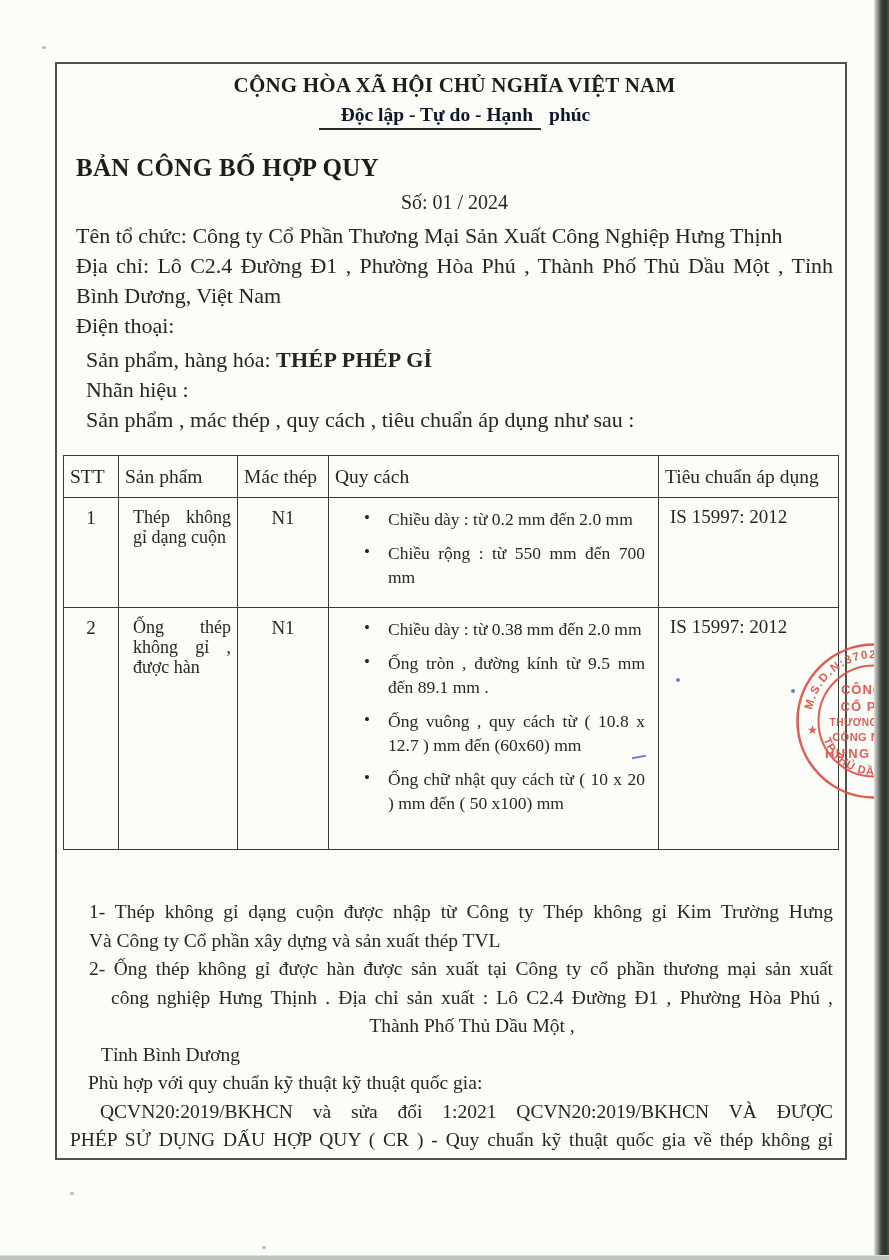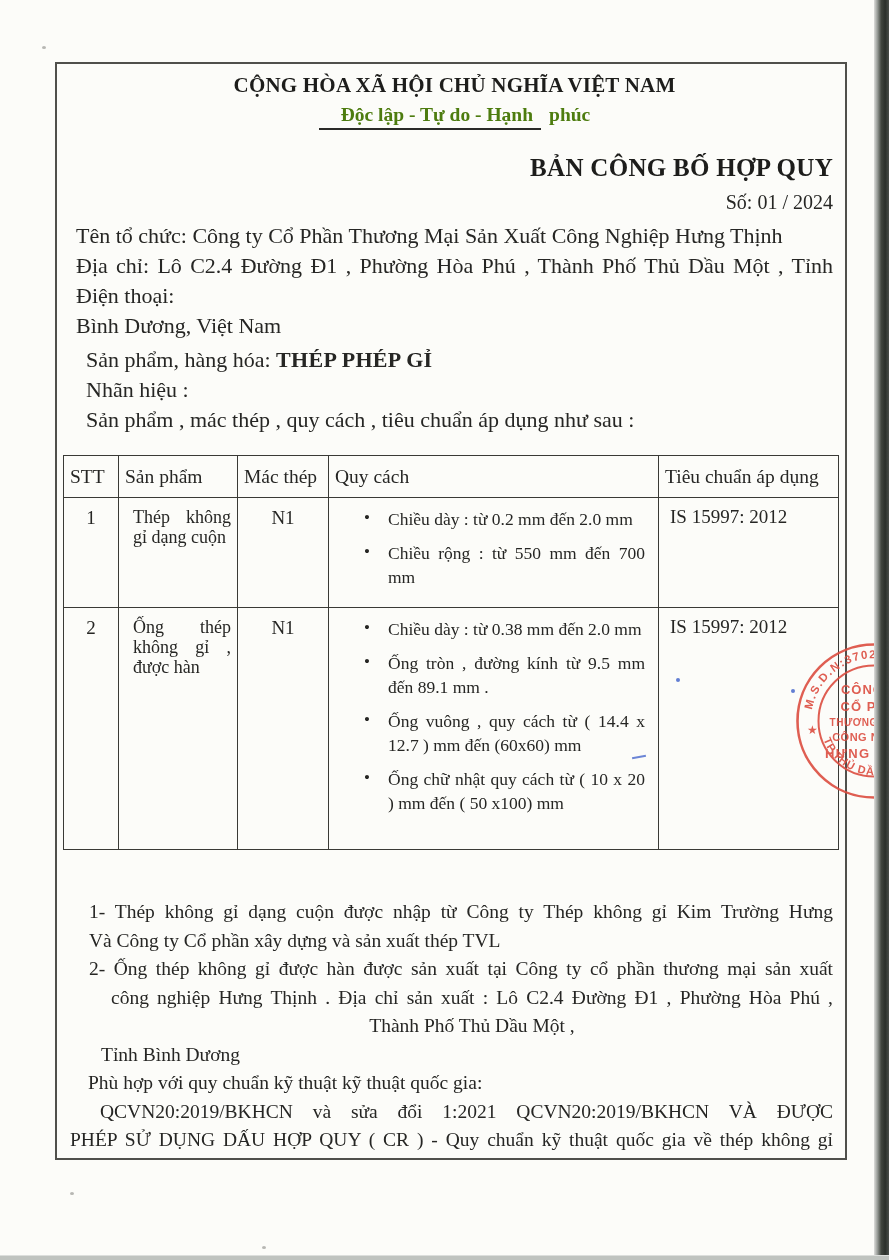--- a/index.html
+++ b/index.html
@@ -9,25 +9,25 @@
     font-family:"Liberation Serif","DejaVu Serif",serif;
     color:#262624;
   }
   .frame {
     position:absolute; left:55px; top:62px; width:792px; height:1098px;
     box-sizing:border-box; border:2px solid #50504c;
     padding:9px 12px 16px 19px;
   }
   .center { text-align:center; }
   .motto1 { font-size:21px; font-weight:700; letter-spacing:.2px; color:#1d1d1b; }
-  .motto2 { font-size:19.5px; font-weight:700; margin-top:6px; color:#4d7c0f; }
+  .motto2 { font-size:19.5px; font-weight:700; margin-top:6px; color:#0f172a; }
   .motto2 .ul { display:inline-block; border-bottom:2.5px solid #2a2a28; padding:0 8px 2px 22px; }
   .motto2 .tail { padding-left:8px; }
-  .doc-title { text-align:right; margin-top:24px; font-size:25px; font-weight:700; letter-spacing:.3px; color:#1d1d1b; }
-  .doc-number { text-align:right; margin-top:9px; font-size:20px; }
+  .doc-title { text-align:left; margin-top:24px; font-size:25px; font-weight:700; letter-spacing:.3px; color:#1d1d1b; }
+  .doc-number { text-align:center; margin-top:9px; font-size:20px; }
   .body-text { font-size:22px; line-height:30px; }
   .org { margin-top:7px; }
   .product { margin-top:4px; padding-left:10px; }
   .b { font-weight:700; letter-spacing:.3px; }
   .justify-last { text-align:justify; text-align-last:justify; }
 
   table.spec { border-collapse:collapse; table-layout:fixed; width:775px; margin-left:-13px; margin-top:20px; }
   table.spec th, table.spec td { border:1.5px solid #3a3a36; }
   table.spec th { font-weight:400; font-size:19.5px; text-align:left; height:41px; vertical-align:middle; padding:0 6px; }
   th.h-stt { text-align:center; }
@@ -77,22 +77,22 @@
       <div class="motto1">CỘNG HÒA XÃ HỘI CHỦ NGHĨA VIỆT NAM</div>
       <div class="motto2"><span class="ul">Độc lập - Tự do - Hạnh</span><span class="tail">phúc</span></div>
     </div>
 
     <div class="doc-title">BẢN CÔNG BỐ HỢP QUY</div>
     <div class="doc-number">Số: 01 / 2024</div>
 
     <div class="org body-text">
       <div>Tên tổ chức: Công ty Cổ Phần Thương Mại Sản Xuất Công Nghiệp Hưng Thịnh</div>
       <div class="justify-last">Địa chỉ: Lô C2.4 Đường Đ1 , Phường Hòa Phú , Thành Phố Thủ Dầu Một , Tỉnh</div>
+      <div>Bình Dương, Việt Nam</div>
       <div>Điện thoại:</div>
-      <div>Bình Dương, Việt Nam</div>
     </div>
 
     <div class="product body-text">
       <div><span>Sản phẩm, hàng hóa:</span> <span class="b">THÉP PHÉP GỈ</span></div>
       <div>Nhãn hiệu :</div>
       <div>Sản phẩm , mác thép , quy cách , tiêu chuẩn áp dụng như sau :</div>
     </div>
 
     <table class="spec">
       <colgroup>
@@ -123,21 +123,21 @@
         <td class="tc">IS 15997: 2012</td>
       </tr>
       <tr class="r2">
         <td class="stt">2</td>
         <td class="sp">Ống thép không gỉ , được hàn</td>
         <td class="mt">N1</td>
         <td class="qc">
           <ul>
             <li><span class="dot">•</span><span>Chiều dày : từ 0.38 mm đến 2.0 mm</span></li>
             <li><span class="dot">•</span><span>Ống tròn , đường kính từ 9.5 mm đến 89.1 mm .</span></li>
-            <li><span class="dot">•</span><span>Ống vuông , quy cách từ ( 14.4 x 12.7 ) mm đến (60x60) mm</span></li>
+            <li><span class="dot">•</span><span>Ống vuông , quy cách từ ( 10.8 x 12.7 ) mm đến (60x60) mm</span></li>
             <li><span class="dot">•</span><span>Ống chữ nhật quy cách từ ( 10 x 20 ) mm đến ( 50 x100) mm</span></li>
           </ul>
         </td>
         <td class="tc">IS 15997: 2012</td>
       </tr>
     </tbody>
       </table>
 
     <div class="notes">
       <div class="nl justify-last">1-  Thép không gỉ dạng cuộn được nhập từ Công ty Thép không gỉ Kim Trường Hưng</div>

